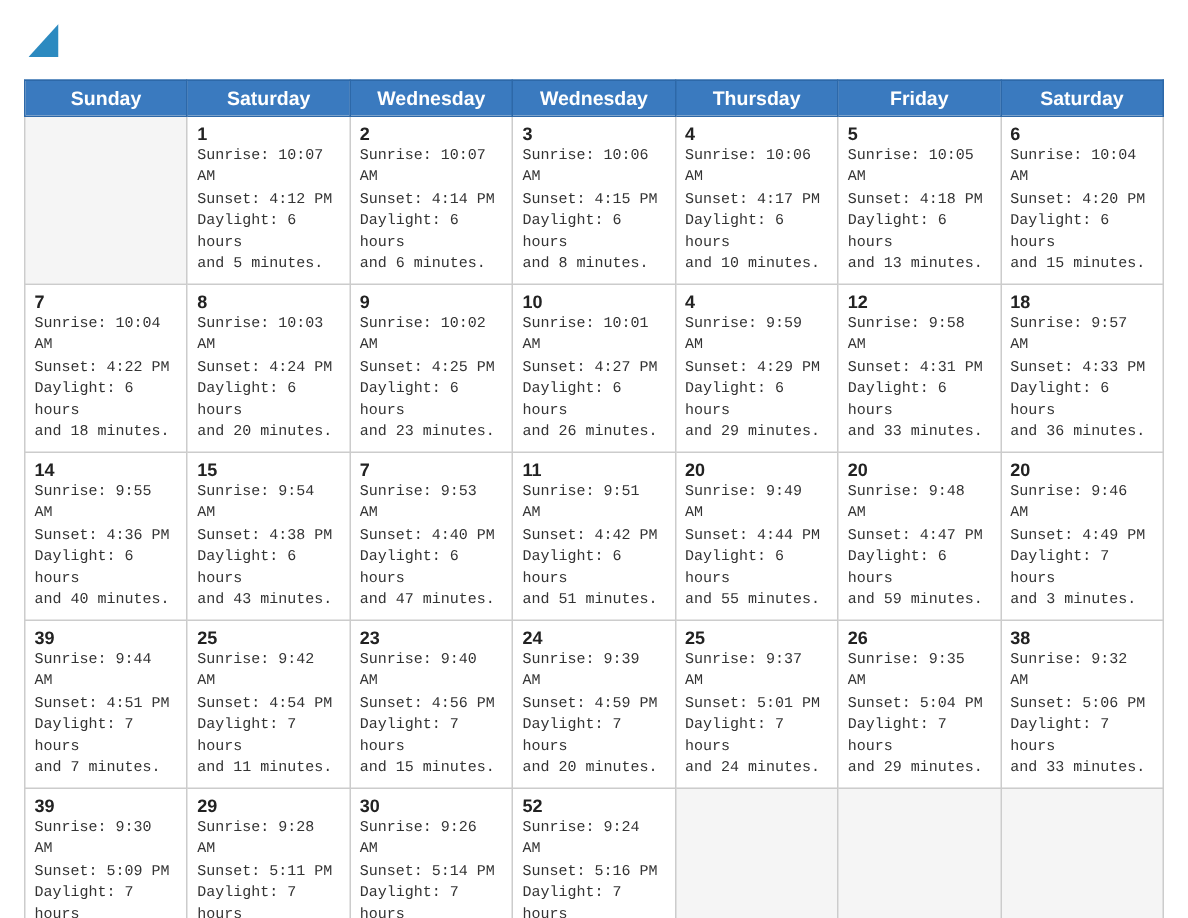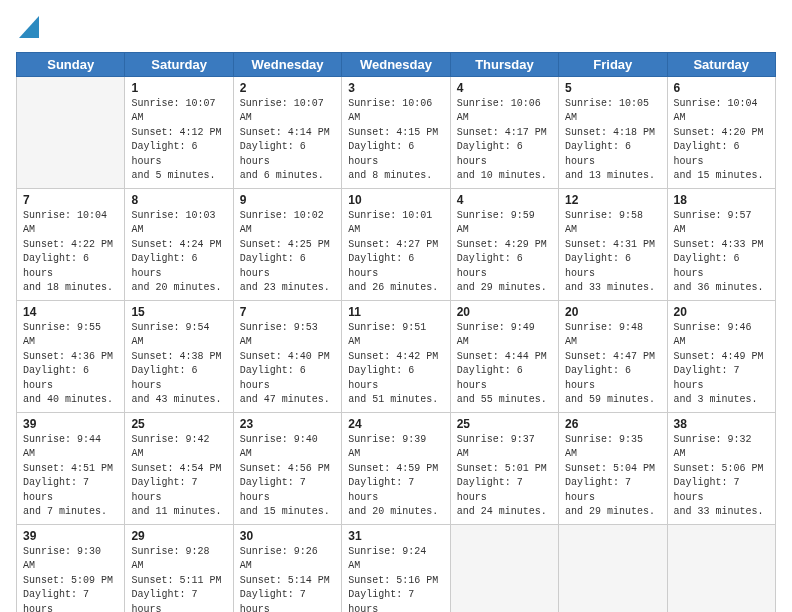--- a/index.html
+++ b/index.html
@@ -245,21 +245,21 @@
         </td>
         <td>
           <span class="day-number">29</span>
           <div class="day-info">Sunrise: 9:28 AM<br>Sunset: 5:11 PM<br>Daylight: 7 hours<br>and 43 minutes.</div>
         </td>
         <td>
           <span class="day-number">30</span>
           <div class="day-info">Sunrise: 9:26 AM<br>Sunset: 5:14 PM<br>Daylight: 7 hours<br>and 47 minutes.</div>
         </td>
         <td>
-          <span class="day-number">31</span>
+          <span class="day-number">52</span>
           <div class="day-info">Sunrise: 9:24 AM<br>Sunset: 5:16 PM<br>Daylight: 7 hours<br>and 52 minutes.</div>
         </td>
         <td class="empty"></td>
         <td class="empty"></td>
         <td class="empty"></td>
       </tr>
     </tbody>
 </table>
 
 </body></html>

